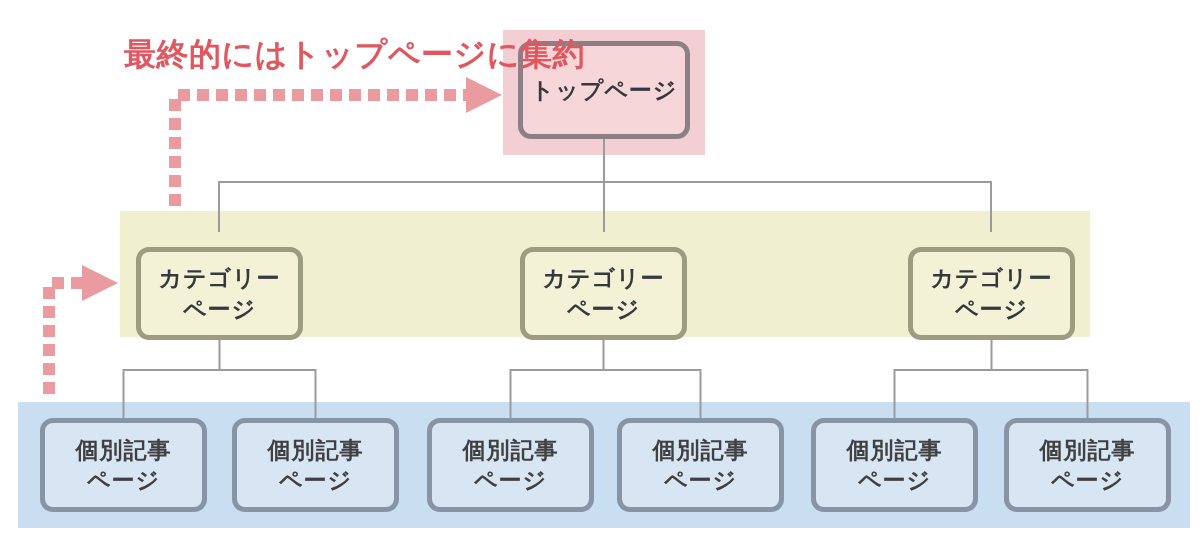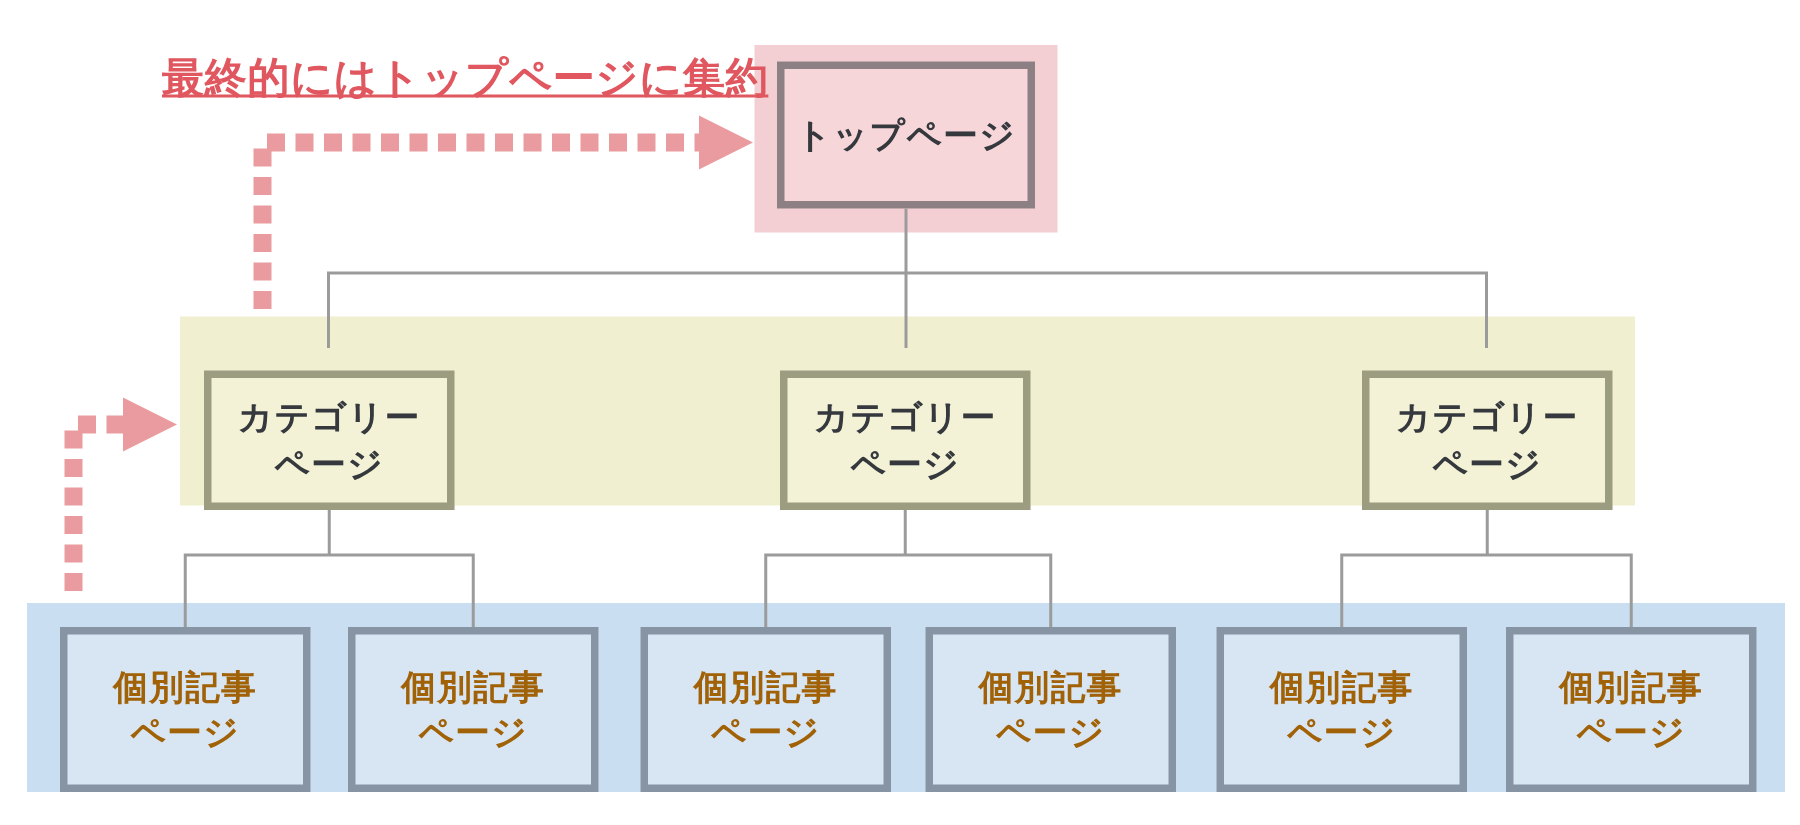--- a/index.html
+++ b/index.html
@@ -17,36 +17,36 @@
   .band{position:absolute;z-index:1;}
   .band-pink{left:503px;top:30px;width:202px;height:125px;background:var(--pink-band);}
   .band-yellow{left:120px;top:211px;width:970px;height:126px;background:var(--yellow-band);}
   .band-blue{left:18px;top:402px;width:1172px;height:126px;background:var(--blue-band);}
   svg.wires{position:absolute;left:0;top:0;z-index:2;}
   .gray-line{stroke:var(--connector);stroke-width:2;fill:none;}
   .pink-dash{stroke:var(--arrow-pink);stroke-width:12;fill:none;stroke-dasharray:12 7;}
   .pink-head{fill:var(--arrow-pink);stroke:none;}
   .node{
     position:absolute;z-index:3;display:flex;align-items:center;justify-content:center;
-    text-align:center;border-radius:0;border-style:solid;border-width:5px;
+    text-align:center;border-radius:13px;border-style:solid;border-width:5px;
     font-weight:bold;color:var(--text-dark);font-size:23px;line-height:1.32;
     letter-spacing:1px;white-space:pre-line;box-sizing:border-box;
   }
   .node-top{left:518px;top:41px;width:172px;height:98px;
     background:var(--pink-node-fill);border-color:var(--pink-node-border);}
   .node-cat{top:231px;width:167px;height:93px;
     background:var(--yellow-node-fill);border-color:var(--yellow-node-border);margin-top:16px;}
   .node-cat.c0{left:136px;} .node-cat.c1{left:520px;} .node-cat.c2{left:908px;}
-  .node-art{top:418px;width:167px;height:110px;
-    background:var(--blue-node-fill);border-color:var(--blue-node-border);color:#a16207;}
+  .node-art{top:418px;width:167px;height:94px;
+    background:var(--blue-node-fill);border-color:var(--blue-node-border);color:#404040;}
   .node-art.a0{left:40px;} .node-art.a1{left:232px;} .node-art.a2{left:427px;}
   .node-art.a3{left:617px;} .node-art.a4{left:811px;} .node-art.a5{left:1004px;}
   .annotation{
-    position:absolute;z-index:4;left:108px;top:33px;font-size:28px;font-weight:bold;
-    color:var(--annotation-red);letter-spacing:0.5px;white-space:nowrap;text-decoration:underline;
+    position:absolute;z-index:4;left:124px;top:33px;font-size:32px;font-weight:bold;
+    color:var(--annotation-red);letter-spacing:0.5px;white-space:nowrap;
   }
 </style>
 </head>
 <body>
 
 <div class="canvas">
 
   <div class="band band-pink"></div>
   <div class="band band-yellow"></div>
   <div class="band band-blue"></div>

